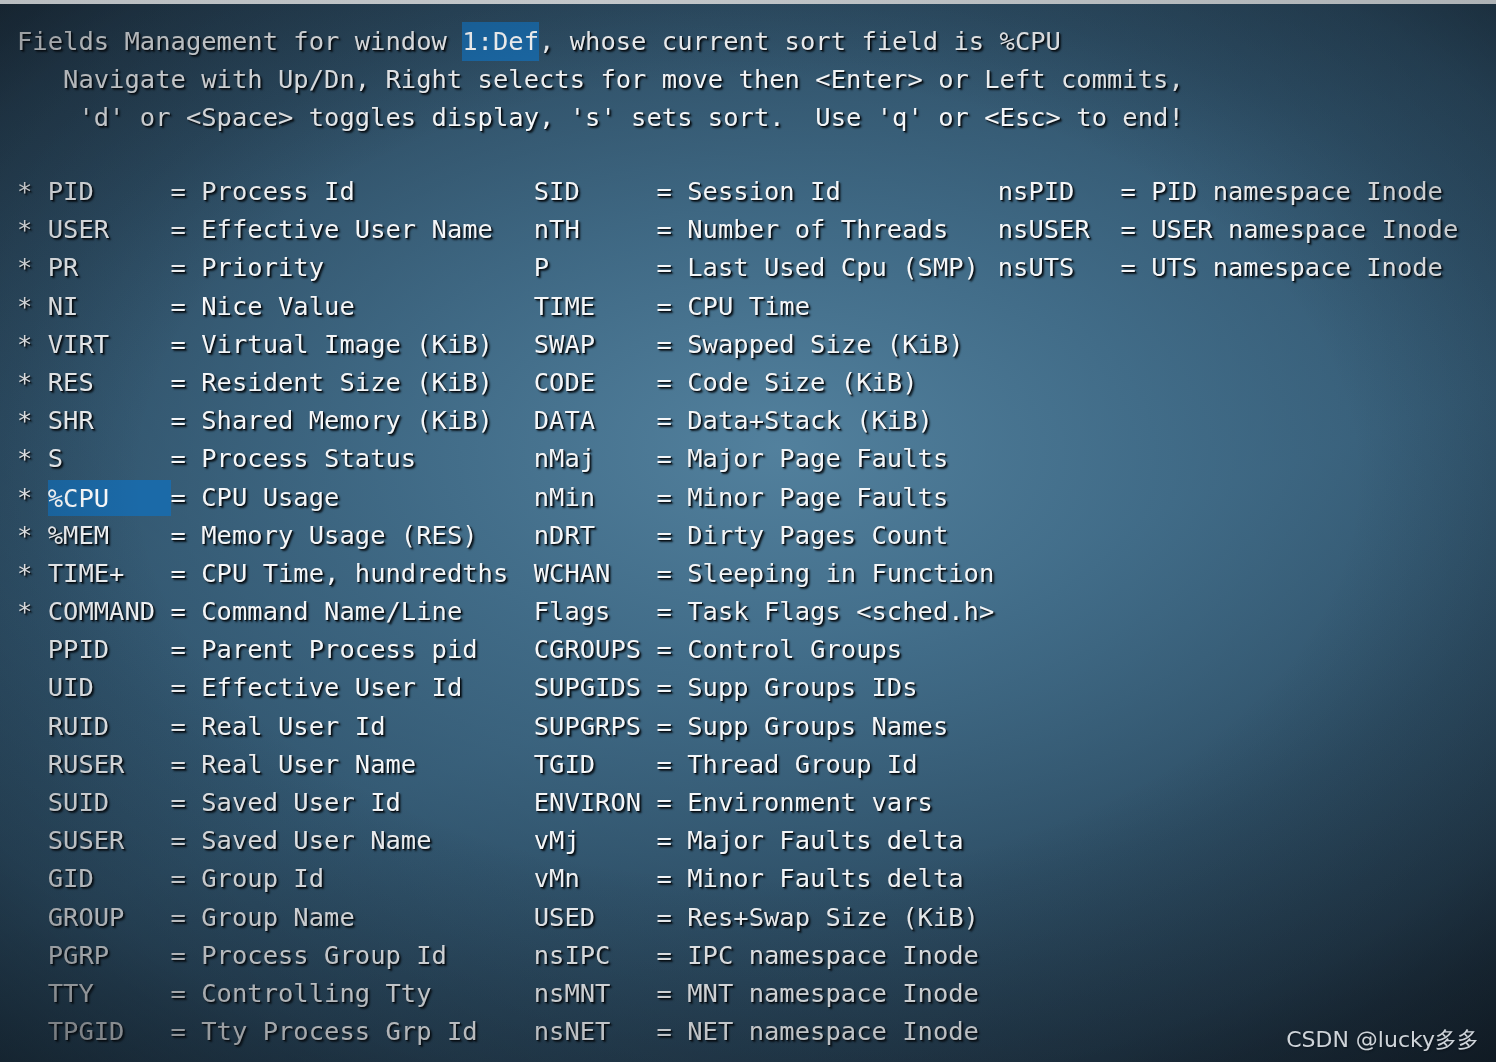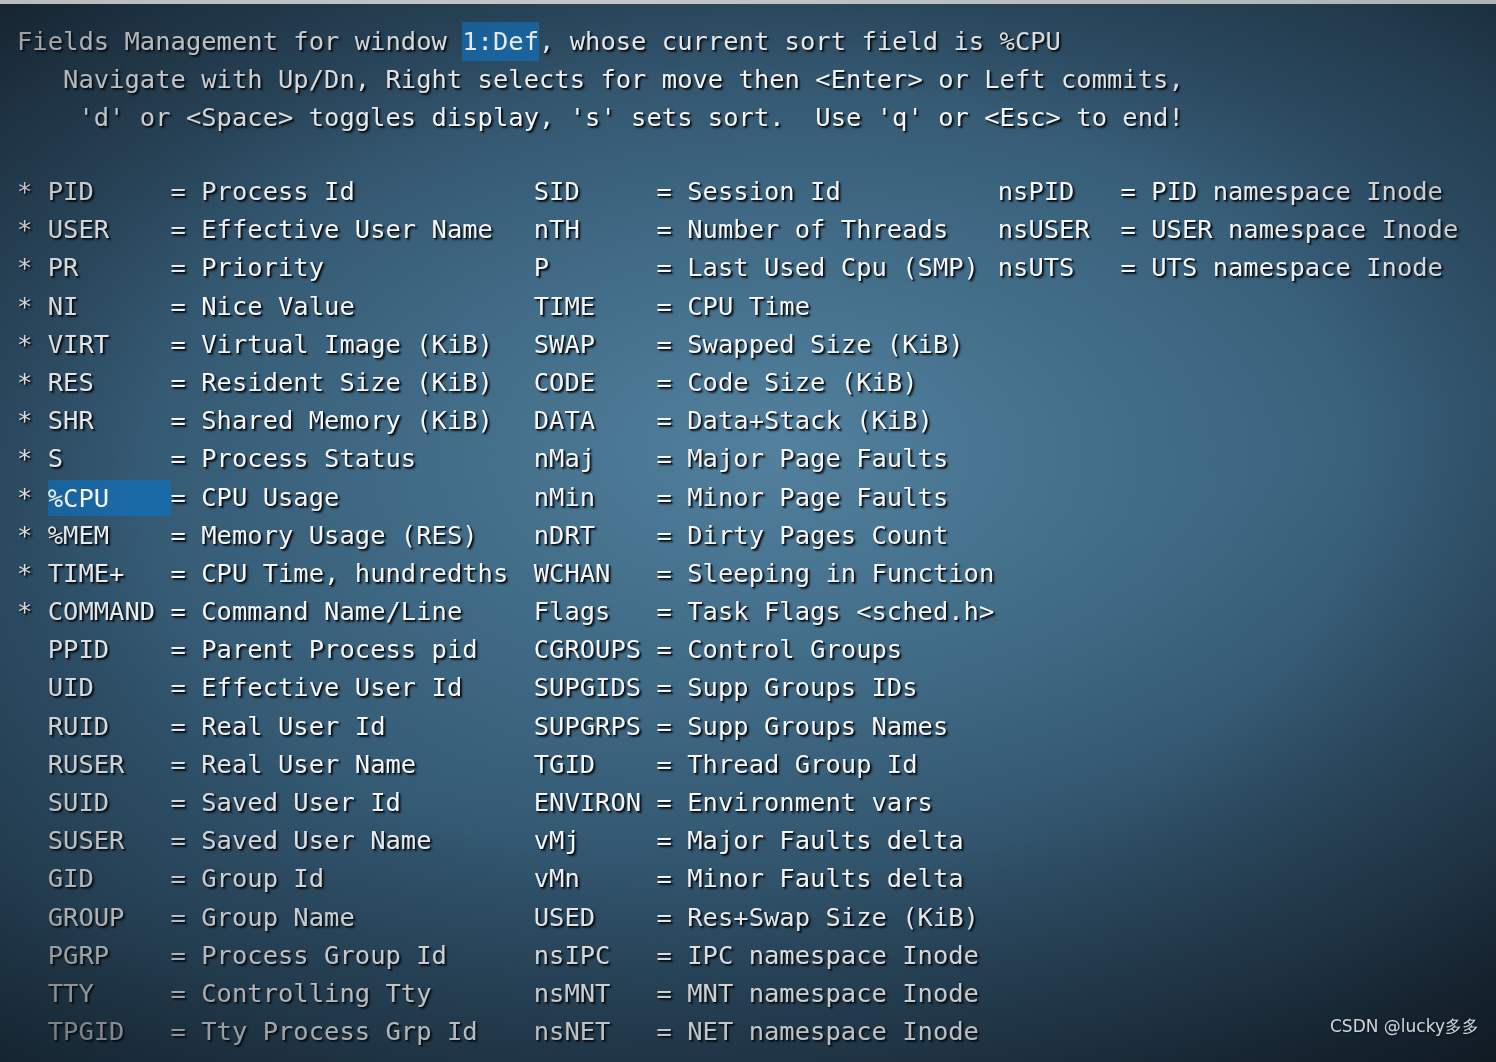--- a/index.html
+++ b/index.html
@@ -108,24 +108,24 @@
     height: 36px;
     vertical-align: top;
     margin-top: 2px;
   }
   .eq    { display: inline-block; }
   .desc  { display: inline-block; }
 
   #watermark {
     position: absolute;
     right: 17px;
-    bottom: 24px;
+    bottom: 7px;
     z-index: 6;
     font-family: "DejaVu Sans", "Liberation Sans", sans-serif;
-    font-size: 17px;
+    font-size: 22px;
     color: rgba(233,238,243,0.88);
     text-shadow: 1px 1px 2px rgba(6,12,18,0.6);
     white-space: pre;
   }
 </style>
 </head>
 <body>
 
 <div id="screen">
 

